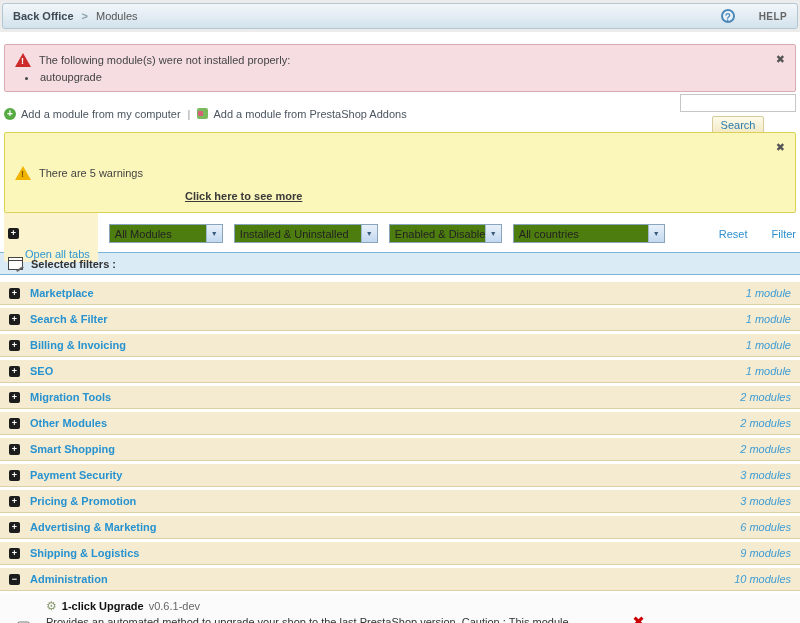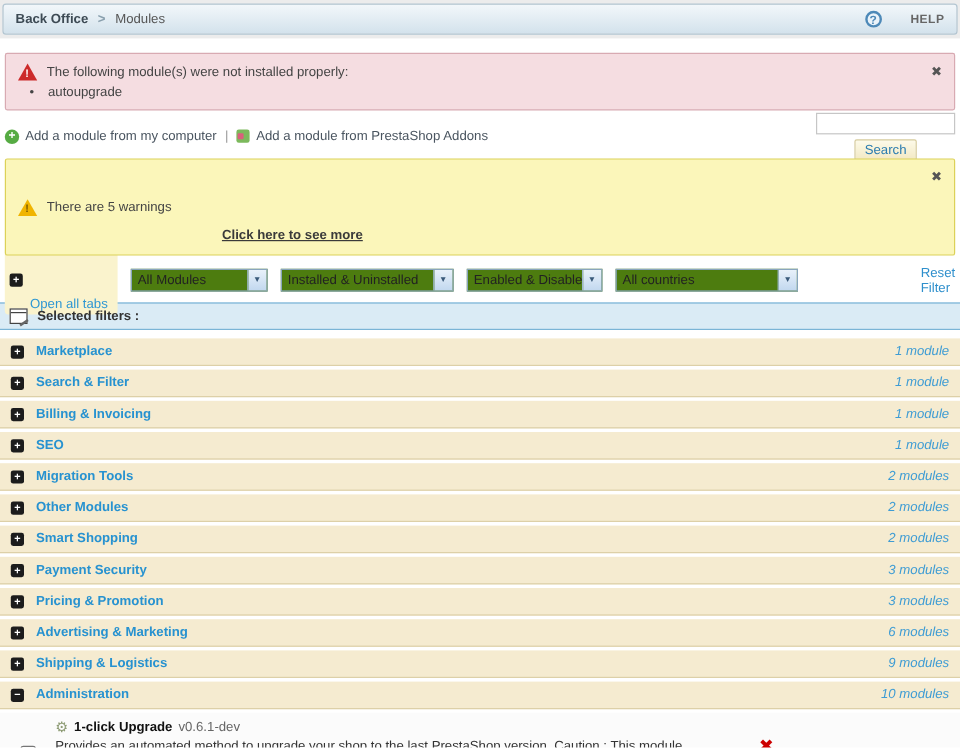--- a/index.html
+++ b/index.html
@@ -59,21 +59,21 @@
   .sq-toggle { width:11px; height:11px; background:#1c1c1c; border-radius:2px; color:#fff;
     font-size:9px; font-weight:bold; line-height:10px; text-align:center; flex:0 0 auto; }
   .open-all span.lbl { color:#2e97d3;margin-top:40px; }
   .sel { display:flex; align-items:center; height:19px; border:1px solid #88a5bd; background:#4d7c0f;
     cursor:pointer; }
   .sel .txt { flex:1; padding:0 5px; white-space:nowrap; overflow:hidden; color:#222; }
   .sel .arrow { width:16px; height:100%; border-left:1px solid #9fb9d1;
     background:linear-gradient(#e8f1fa,#c2d8ef); display:flex; align-items:center;
     justify-content:center; font-size:7px; color:#3a5a7a; }
   .w1{width:114px}.w2{width:144px}.w3{width:113px}.w4{width:152px}
-  .filter-links { margin-left:auto; display:flex; gap:0;flex-direction:column; }
+  .filter-links { margin-left:auto; display:flex; gap:24px; }
   .blue-link { color:#2e8fcc; cursor:pointer; }
 
   
   .selected-bar { margin:8px 0 0; background:#daebf5; border-top:1px solid #7ab4d6;
     border-bottom:1px solid #7ab4d6; padding:4px 8px; display:flex; align-items:center; gap:8px; }
   .icon-filters { width:15px; height:13px; border:1px solid #444; background:#fff; position:relative; }
   .icon-filters::before { content:""; position:absolute; left:0; top:2px; right:0; height:1px; background:#444; }
   .icon-filters::after { content:""; position:absolute; right:-2px; bottom:-1px; width:8px; height:2px;
     background:#666; transform:rotate(-35deg); }
   .selected-bar b { color:#333; }

